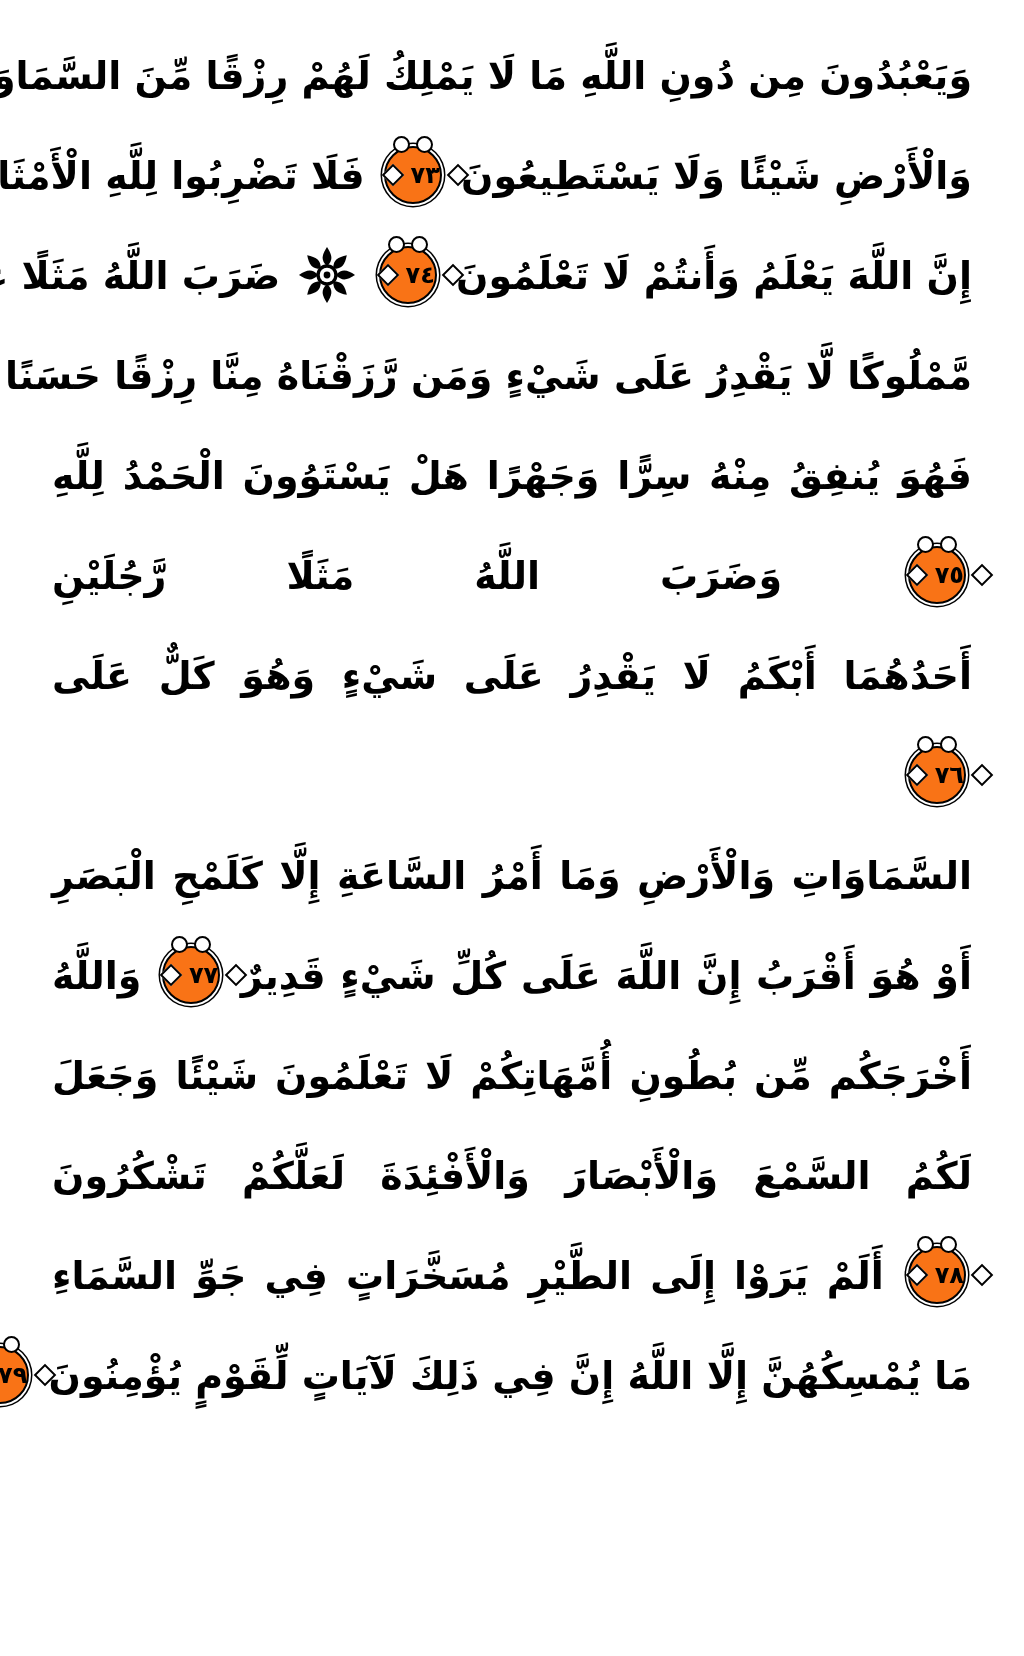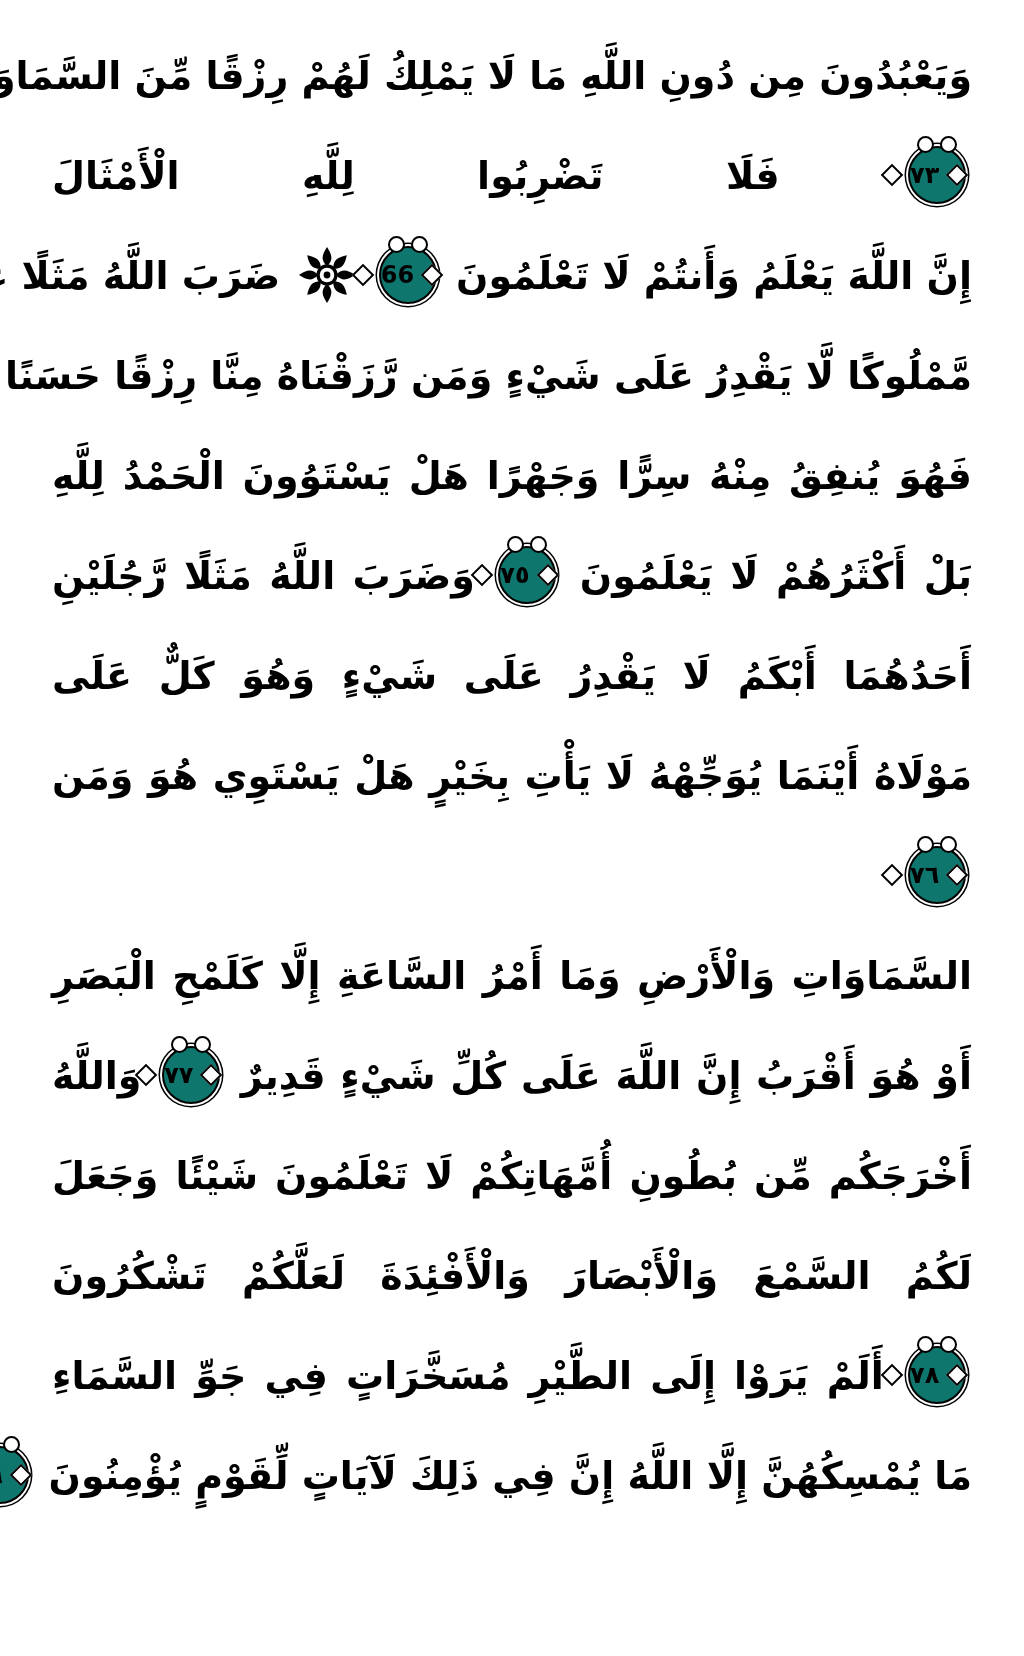--- a/index.html
+++ b/index.html
@@ -37,24 +37,24 @@
     white-space: nowrap;
   }
   .txt {
     display: inline;
   }
   
   .aya {
     position: relative;
     display: inline-flex;
     align-items: center;
-    justify-content: flex-end;
+    justify-content: flex-start;
     width: 54px;
     height: 54px;
-    background: #0f766e;
+    background: #f97316;
     border: 2px solid #000000;
     border-radius: 50%;
     box-shadow: 0 0 0 2px #ffffff, 0 0 0 3.5px #000000;
     vertical-align: middle;
     margin: 0 6px;
     top: -4px;
   }
   .aya::before,
   .aya::after {
     content: "";
@@ -104,25 +104,25 @@
     top: -4px;
   }
   .rub svg { width: 58px; height: 58px; display: block; }
 </style>
 </head>
 <body>
 
 <div class="page">
   <div class="text-block">
       <div class="line"><span class="txt">وَيَعْبُدُونَ مِن دُونِ اللَّهِ مَا لَا يَمْلِكُ لَهُمْ رِزْقًا مِّنَ السَّمَاوَاتِ</span></div>
-      <div class="line"> <span class="aya">
+      <div class="line"><span class="txt">وَالْأَرْضِ شَيْئًا وَلَا يَسْتَطِيعُونَ</span> <span class="aya">
           <span class="aya-num">٧٣</span>
         </span> <span class="txt">فَلَا تَضْرِبُوا لِلَّهِ الْأَمْثَالَ</span></div>
       <div class="line"><span class="txt">إِنَّ اللَّهَ يَعْلَمُ وَأَنتُمْ لَا تَعْلَمُونَ</span> <span class="aya">
-          <span class="aya-num">66</span>
+          <span class="aya-num">٧٤</span>
         </span> <span class="rub">
           <svg viewBox="0 0 60 60" aria-hidden="true">
             <defs>
               <path id="petal" d="M30 1 C35 9 37 14 30 21 C23 14 25 9 30 1 Z"></path>
             </defs>
             <g fill="#000000">
               <use href="#petal"></use>
               <use href="#petal" transform="rotate(45 30 30)"></use>
               <use href="#petal" transform="rotate(90 30 30)"></use>
               <use href="#petal" transform="rotate(135 30 30)"></use>
@@ -131,25 +131,24 @@
               <use href="#petal" transform="rotate(270 30 30)"></use>
               <use href="#petal" transform="rotate(315 30 30)"></use>
             </g>
             <circle cx="30" cy="30" r="11" fill="#000000"></circle>
             <circle cx="30" cy="30" r="7.5" fill="#ffffff"></circle>
             <circle cx="30" cy="30" r="3.5" fill="#000000"></circle>
           </svg>
         </span> <span class="txt">ضَرَبَ اللَّهُ مَثَلًا عَبْدًا</span></div>
       <div class="line"><span class="txt">مَّمْلُوكًا لَّا يَقْدِرُ عَلَى شَيْءٍ وَمَن رَّزَقْنَاهُ مِنَّا رِزْقًا حَسَنًا</span></div>
       <div class="line"><span class="txt">فَهُوَ يُنفِقُ مِنْهُ سِرًّا وَجَهْرًا هَلْ يَسْتَوُونَ الْحَمْدُ لِلَّهِ</span></div>
-      <div class="line"><span class="txt">بَلْ أَكْثَرُهُمْ لَا يَعْلَمُونَ</span> <span class="aya">
+      <div class="line"> <span class="aya">
           <span class="aya-num">٧٥</span>
         </span> <span class="txt">وَضَرَبَ اللَّهُ مَثَلًا رَّجُلَيْنِ</span></div>
       <div class="line"><span class="txt">أَحَدُهُمَا أَبْكَمُ لَا يَقْدِرُ عَلَى شَيْءٍ وَهُوَ كَلٌّ عَلَى</span></div>
-      <div class="line"><span class="txt">مَوْلَاهُ أَيْنَمَا يُوَجِّهْهُ لَا يَأْتِ بِخَيْرٍ هَلْ يَسْتَوِي هُوَ وَمَن</span></div>
       <div class="line"> <span class="aya">
           <span class="aya-num">٧٦</span>
         </span> </div>
       <div class="line"><span class="txt">السَّمَاوَاتِ وَالْأَرْضِ وَمَا أَمْرُ السَّاعَةِ إِلَّا كَلَمْحِ الْبَصَرِ</span></div>
       <div class="line"><span class="txt">أَوْ هُوَ أَقْرَبُ إِنَّ اللَّهَ عَلَى كُلِّ شَيْءٍ قَدِيرٌ</span> <span class="aya">
           <span class="aya-num">٧٧</span>
         </span> <span class="txt">وَاللَّهُ</span></div>
       <div class="line"><span class="txt">أَخْرَجَكُم مِّن بُطُونِ أُمَّهَاتِكُمْ لَا تَعْلَمُونَ شَيْئًا وَجَعَلَ</span></div>
       <div class="line"><span class="txt">لَكُمُ السَّمْعَ وَالْأَبْصَارَ وَالْأَفْئِدَةَ لَعَلَّكُمْ تَشْكُرُونَ</span></div>
       <div class="line"><span class="aya">

